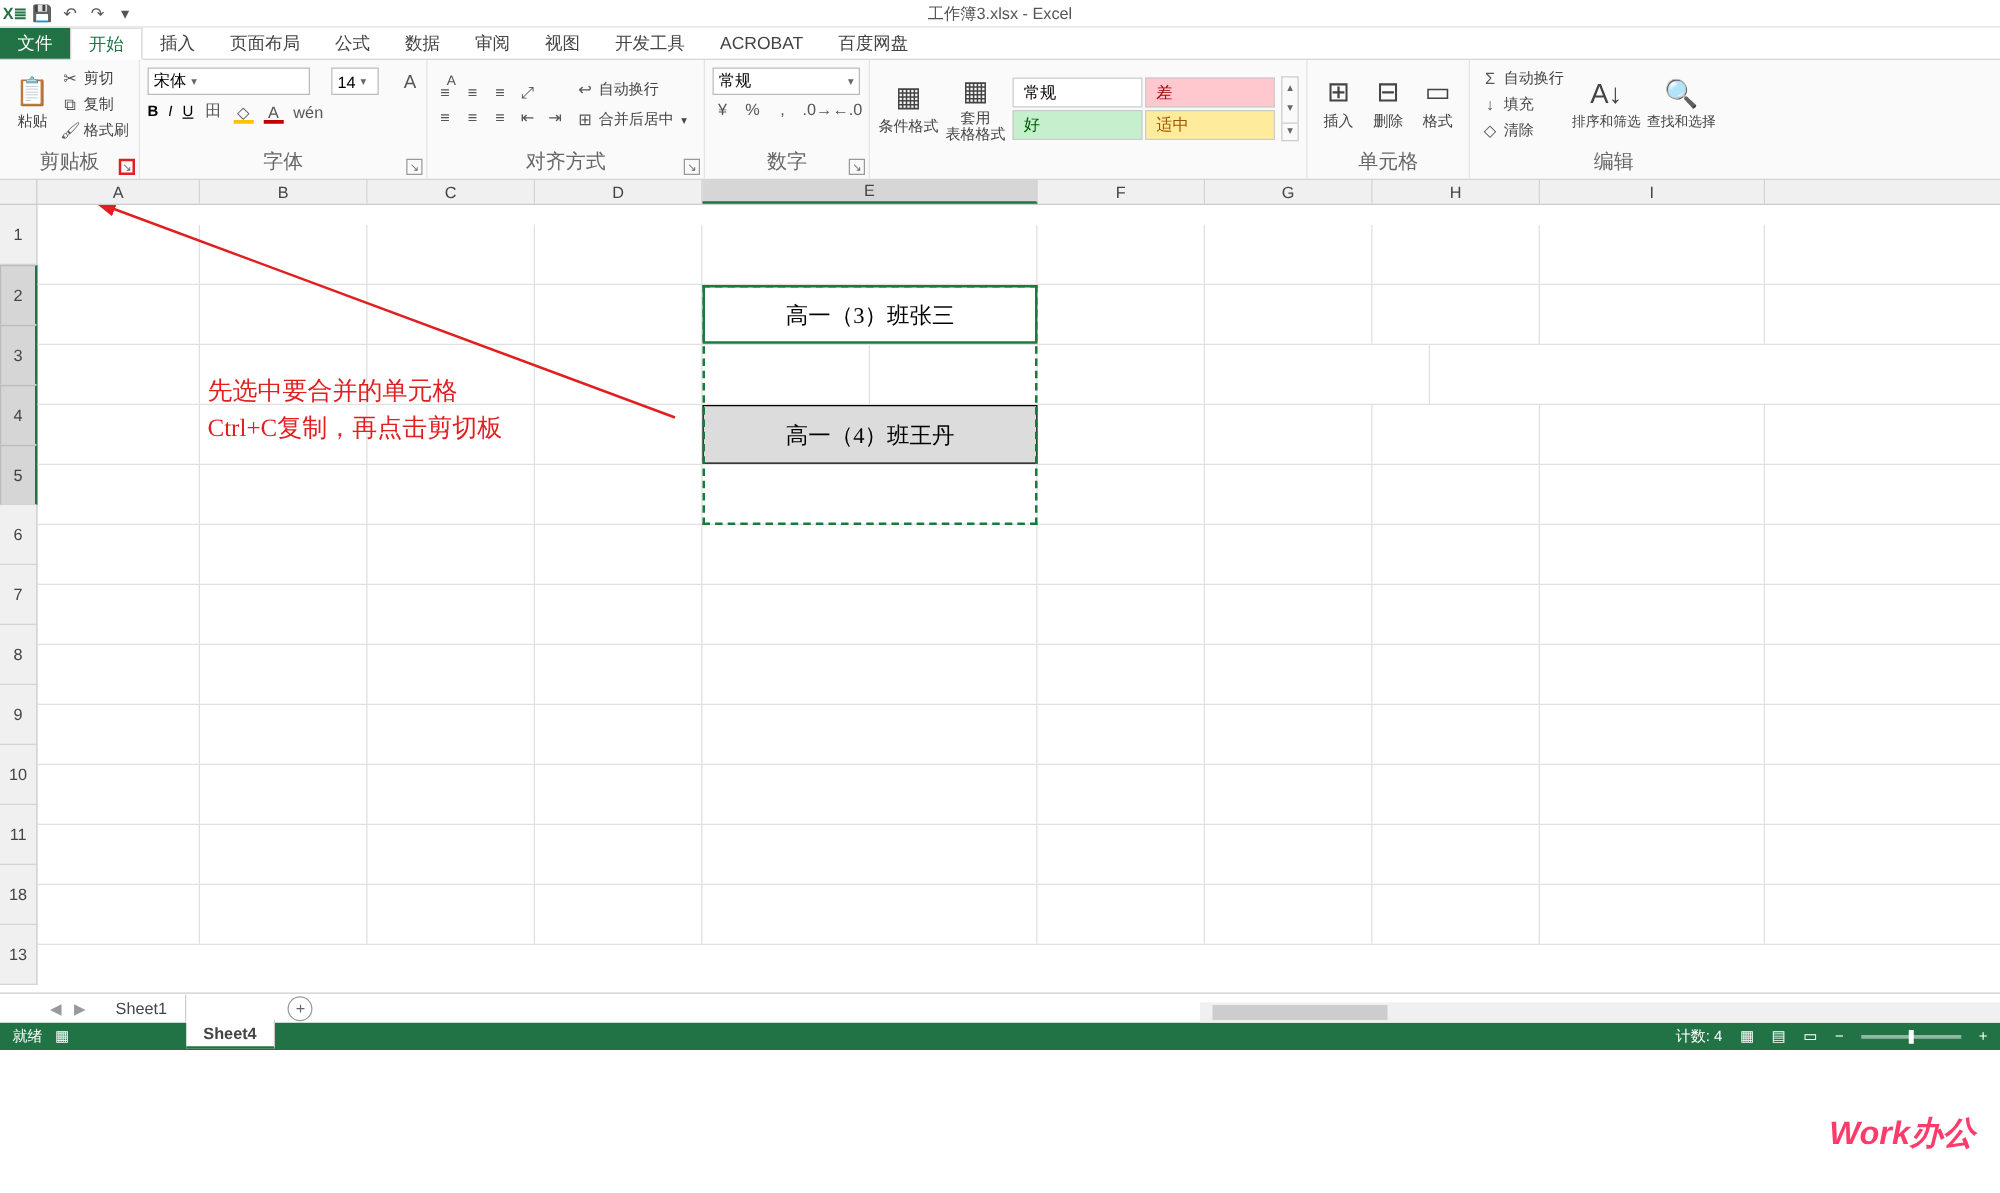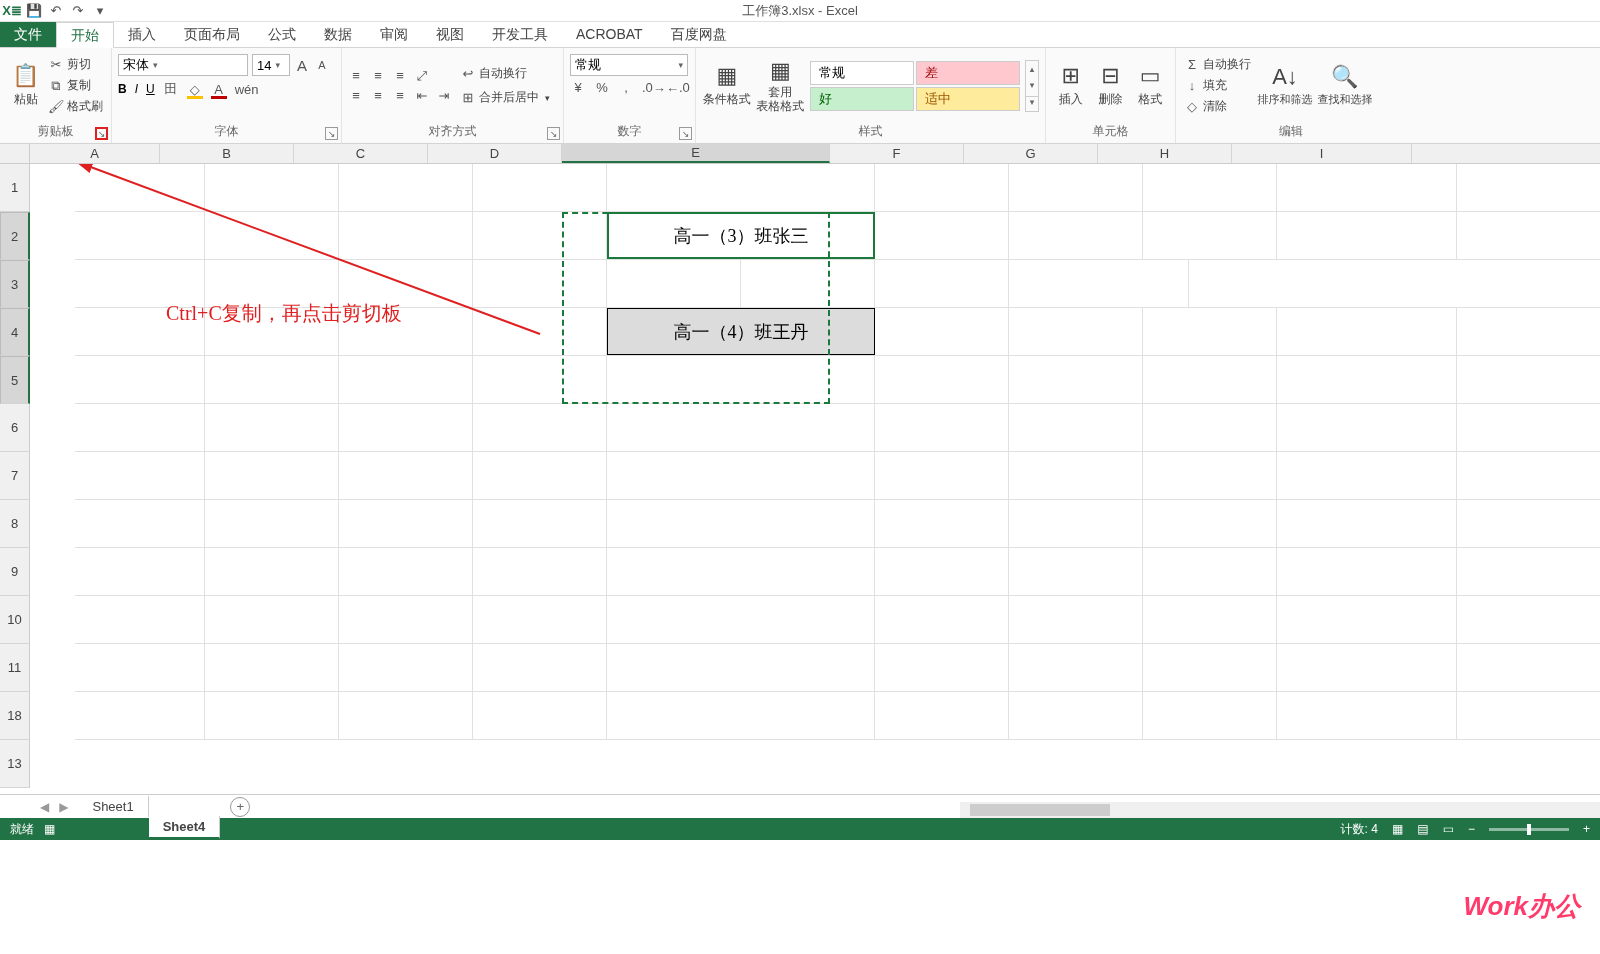--- a/index.html
+++ b/index.html
@@ -12,21 +12,21 @@
   .title-text { position: absolute; left: 50%; transform: translateX(-50%); font-size: 13px; color: #555; }
 
   .tabs { height: 26px; display: flex; background: #fff; border-bottom: 1px solid #d4d4d4; }
   .tab { padding: 4px 14px; font-size: 14px; color: #444; cursor: pointer; }
   .tab.file { background: #217346; color: #fff; }
   .tab.active { background: #fff; border: 1px solid #d4d4d4; border-bottom: 1px solid #fff; color: #217346; margin-bottom: -1px; }
 
   .ribbon { height: 96px; background: #fafafa; border-bottom: 1px solid #d4d4d4; display: flex; }
   .rgroup { border-right: 1px solid #e4e4e4; display: flex; flex-direction: column; justify-content: space-between; position: relative; padding: 2px 6px 0 6px; }
   .rgroup-body { display: flex; align-items: center; height: 74px; }
-  .rgroup-label { text-align: center; font-size: 12px; color: #666; padding: 2px 0 3px 0; position: relative; }
+  .rgroup-label { text-align: center; font-size: 16px; color: #666; padding: 2px 0 3px 0; position: relative; }
   .rgroup-launcher { position: absolute; right: 3px; bottom: 3px; width: 13px; height: 13px; border: 1px solid #999; font-size: 9px; display: flex; align-items: center; justify-content: center; color: #666; cursor: pointer; }
 
   .big-btn { display: flex; flex-direction: column; align-items: center; justify-content: center; width: 40px; height: 66px; font-size: 12px; color: #444; }
   .big-btn .ico { font-size: 22px; margin-bottom: 2px; }
   .small-row { display: flex; flex-direction: column; gap: 1px; }
   .small-btn { display: flex; align-items: center; gap: 3px; height: 20px; font-size: 12px; color: #444; padding: 0 2px; }
   .mini-ico { width: 16px; text-align: center; font-size: 13px; color: #555; }
   .sel { border: 1px solid #bbb; background: #fff; height: 22px; display: flex; align-items: center; padding: 0 4px; font-size: 13px; }
   .sel .dd { margin-left: 4px; font-size: 9px; color: #666; }
 
@@ -34,21 +34,21 @@
   .style-grid { display: grid; grid-template-columns: 1fr 1fr; }
 
   .col-headers { height: 20px; background: #f0f0f0; display: flex; border-bottom: 1px solid #ccc; margin-left: 30px; }
   .col-h { border-right: 1px solid #d4d4d4; text-align: center; font-size: 13px; color: #444; display: flex; align-items: center; justify-content: center; }
   .corner { position: absolute; left: 0; width: 30px; height: 20px; background: #f0f0f0; border-right: 1px solid #ccc; border-bottom: 1px solid #ccc; }
 
   .grid-area { position: relative; height: 630px; overflow: hidden; }
   .row-headers { position: absolute; left: 0; top: 0; width: 30px; }
   .row-h { height: 48px; background: #f0f0f0; border-right: 1px solid #ccc; border-bottom: 1px solid #d4d4d4; text-align: center; font-size: 13px; color: #444; display: flex; align-items: center; justify-content: center; }
   .row-h.sel { background: #d6d6d6; }
-  .cells { position: absolute; left: 30px; top: 0; right: 0; padding-left: 45px; }
+  .cells { position: absolute; left: 30px; top: 16px; right: 0; }
   .crow { height: 48px; display: flex; border-bottom: 1px solid #e0e0e0; }
   .ccell { border-right: 1px solid #e0e0e0; height: 100%; display: flex; align-items: center; justify-content: center; font-size: 18px; font-family: "SimSun", serif; }
 
   .data-cell { border: 1px solid #000; background: #dcdcdc; }
   .data-cell.first { background: #fff; border: 2px solid #1a7a3c; }
 
   .annotation-text { position: absolute; color: #e02020; font-size: 20px; font-family: "SimSun", serif; line-height: 1.5; }
   .arrow-svg { position: absolute; pointer-events: none; }
   .red-box { border: 2px solid #e02020; }
 
@@ -115,21 +115,21 @@
             <span>格式刷</span>
           </div>
       </div>
     </div>
     <div class="rgroup-label">剪贴板</div>
     <div class="rgroup-launcher red-box">↘</div>
   </div>
 
   <div class="rgroup" style="width:230px">
     <div class="rgroup-body" style="flex-direction:column;align-items:flex-start;gap:4px;padding-top:4px">
-      <div style="display:flex;gap:4px;align-items:center">
+      <div style="display:flex;gap:17px;align-items:center">
         <div class="sel" style="width:130px">
             <span>宋体</span>
             <span class="dd">▾</span>
           </div>
         <div class="sel" style="width:38px">
             <span>14</span>
             <span class="dd">▾</span>
           </div>
         <span class="mini-ico" style="font-size:15px">A</span>
         <span class="mini-ico" style="font-size:11px">A</span>
@@ -223,21 +223,20 @@
         <div class="style-box" style="background:#ffeb9c;color:#9c5700">
             <span>适中</span>
           </div>
       </div>
       <div style="display:flex;flex-direction:column;border:1px solid #ccc;height:52px;width:14px;justify-content:space-around;font-size:9px;color:#666">
         <span style="text-align:center">▴</span>
         <span style="text-align:center">▾</span>
         <span style="text-align:center;border-top:1px solid #ccc">▾</span>
       </div>
     </div>
-    <div class="rgroup-label">样式</div>
   </div>
 
   <div class="rgroup" style="width:130px">
     <div class="rgroup-body" style="gap:2px">
       <div class="big-btn" style="width:38px">
           <span class="ico">⊞</span>
           <span>插入</span>
         </div>
       <div class="big-btn" style="width:38px">
           <span class="ico">⊟</span>
@@ -449,20 +448,21 @@
   <svg class="arrow-svg" style="left:0;top:0" width="700" height="300">
     <defs>
         <marker id="ah" markerWidth="10" markerHeight="10" refX="2" refY="3" orient="auto">
           <path d="M0,0 L0,6 L9,3 z" fill="#e02020"></path>
         </marker>
       </defs>
     <line x1="540" y1="170" x2="88" y2="2" stroke="#e02020" stroke-width="2" marker-end="url(#ah)"></line>
   </svg>
 
   <div class="annotation-text" style="left:166px;top:134px">
+    <div>先选中要合并的单元格</div>
     <div>Ctrl+C复制，再点击剪切板</div>
   </div>
 </div>
 
 <div style="position:relative">
 <div class="sheettabs">
   <span style="color:#999;margin-right:10px">◀</span>
   <span style="color:#999;margin-right:10px">▶</span>
   <div class="sheettab">Sheet1</div>
   <div class="sheettab active">Sheet4</div>

